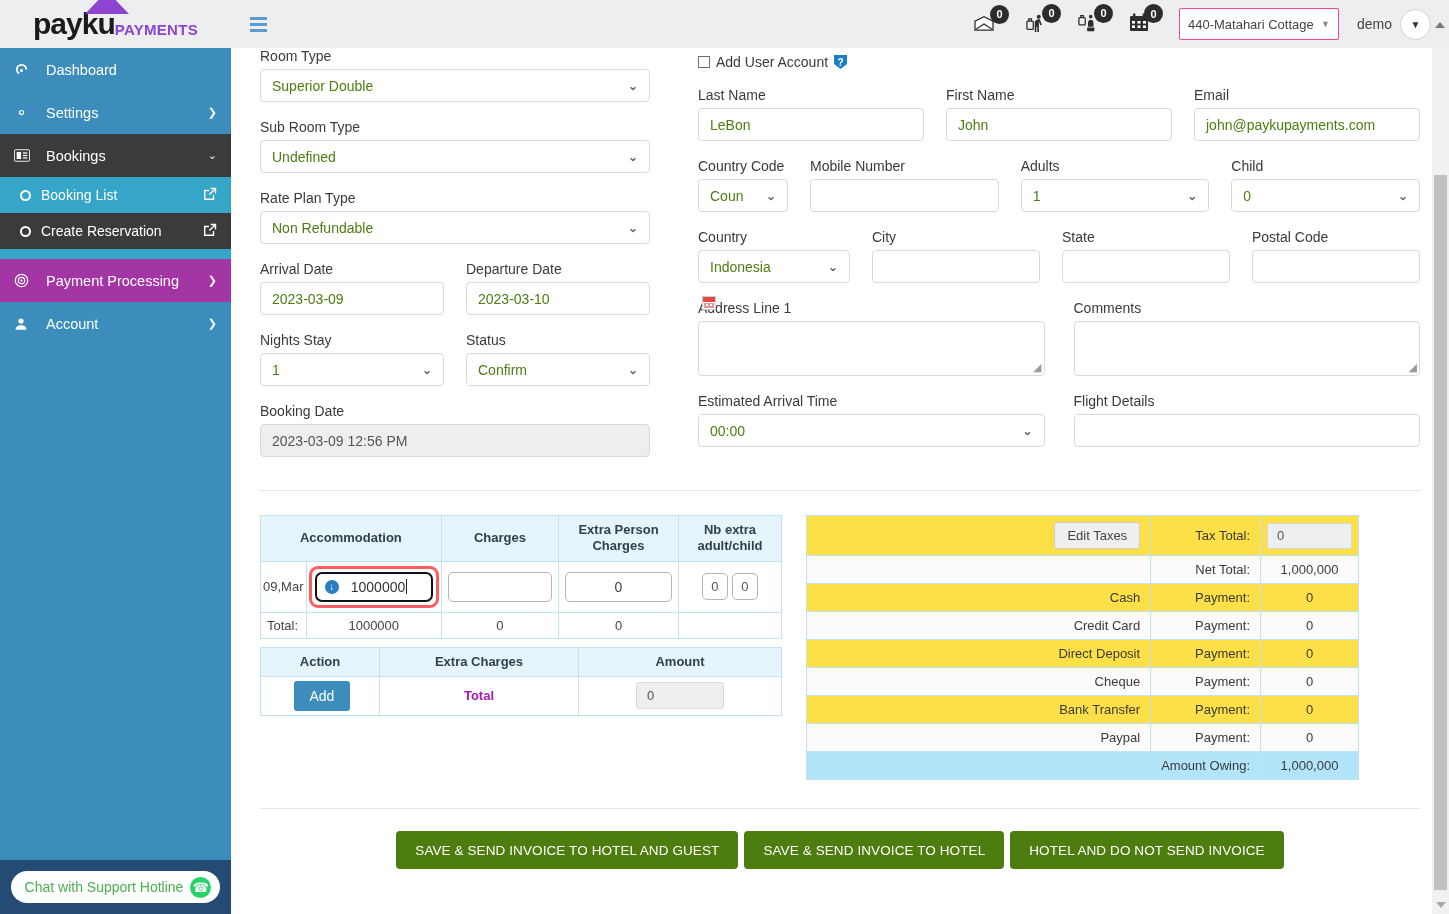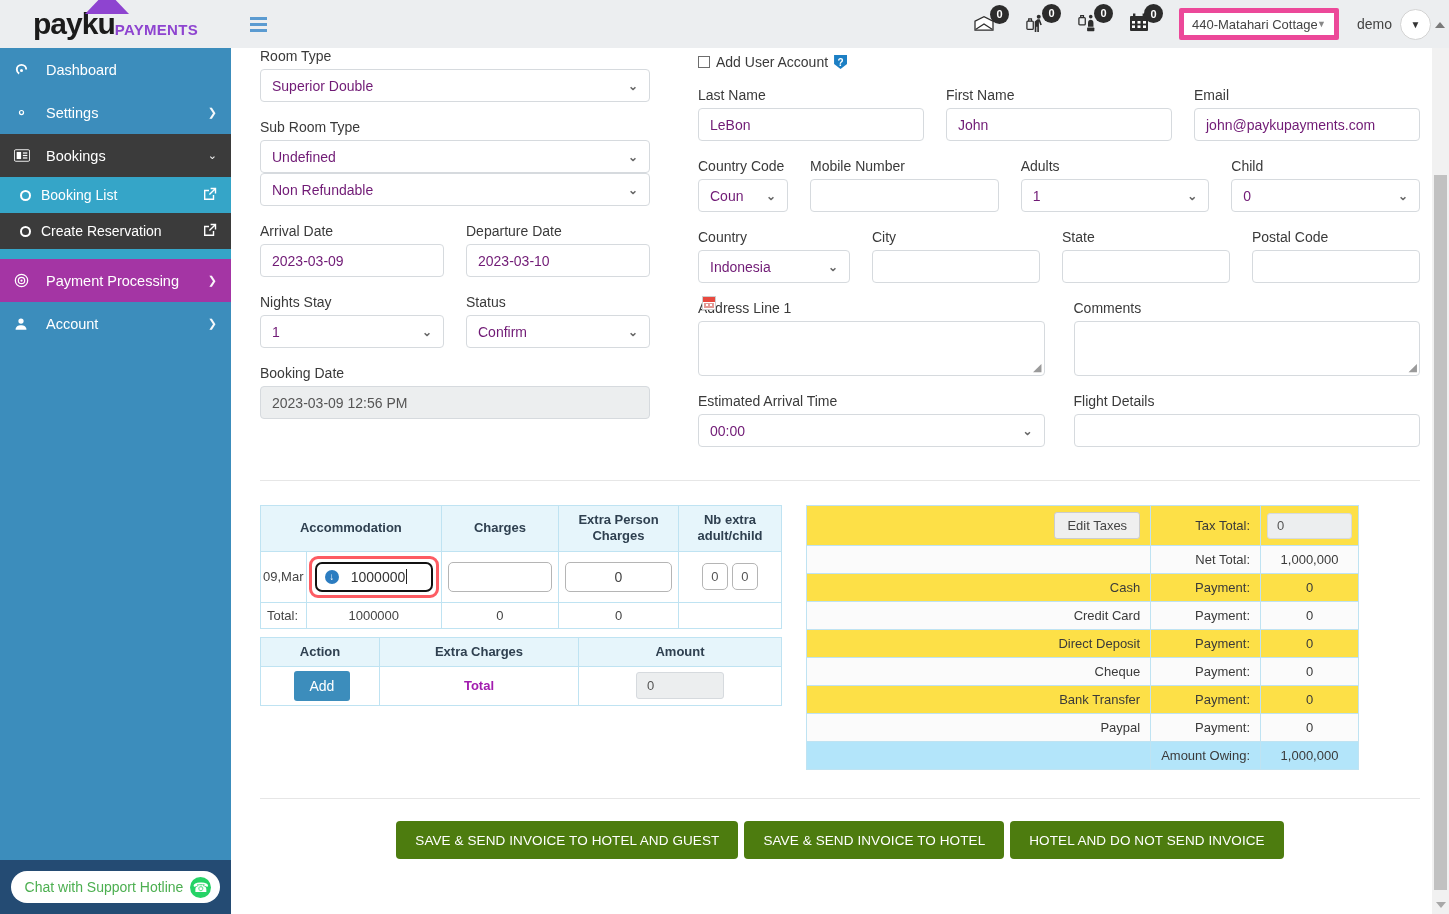--- a/index.html
+++ b/index.html
@@ -83,21 +83,21 @@
   .notif .glyph { font-size: 20px; color: #2d2d2d; line-height: 1; }
   .badge {
     position: absolute; top: -9px; right: -14px;
     min-width: 19px; height: 19px; border-radius: 50%;
     background: #2c2c2c; color: #fff;
     font-size: 11px; font-weight: bold;
     display: flex; align-items: center; justify-content: center;
   }
   .hotel-select {
     width: 160px; height: 32px; background: #fff;
-    border: 5px solid #ec4899; border-radius: 2px;
+    border: 1px solid #ec4899; border-radius: 2px;
     display: flex; align-items: center; padding: 0 8px;
     font-size: 13px; color: #444; margin-right: 18px; cursor: pointer;
   }
   .hotel-select .cname { flex: 1; overflow: hidden; white-space: nowrap; }
   .caret-sm { color: #888; font-size: 9px; }
   .user-name { font-size: 14px; color: #444; margin-right: 8px; }
   .user-caret {
     width: 31px; height: 31px; border-radius: 50%;
     border: 1px solid #d3d3d3; background: #fff;
     display: flex; align-items: center; justify-content: center;
@@ -119,21 +119,21 @@
 
   label.fl {
     display: block; font-size: 14px; color: #3a3a3a;
     margin-bottom: 5px; margin-top: 17px;
   }
   label.fl.first { margin-top: 0; }
 
   .ctrl {
     width: 100%; height: 33px;
     border: 1px solid #d6dade; border-radius: 4px;
-    background: #fff; font-size: 14px; color: #701a75;
+    background: #fff; font-size: 14px; color: #4d7c0f;
     padding: 0 11px; font-family: "Liberation Sans", sans-serif;
     display: flex; align-items: center;
   }
   .ctrl.readonly { background: #eceeef; color: #555; }
   .sel { position: relative; }
   .sel .chev {
     position: absolute; right: 12px; top: 50%; transform: translateY(-50%);
     pointer-events: none; color: #666; font-size: 12px; font-weight: bold;
   }
   .ta {
@@ -499,20 +499,21 @@
           </div>
 
           <label class="fl">Sub Room Type</label>
           <div class="sel">
             <div class="ctrl">
               <span>Undefined</span>
             </div>
             <span class="chev">⌄</span>
           </div>
 
+          <label class="fl">Rate Plan Type</label>
           <div class="sel">
             <div class="ctrl">
               <span>Non Refundable</span>
             </div>
             <span class="chev">⌄</span>
           </div>
 
           <div class="two">
             <div>
               <label class="fl">Arrival Date</label>

